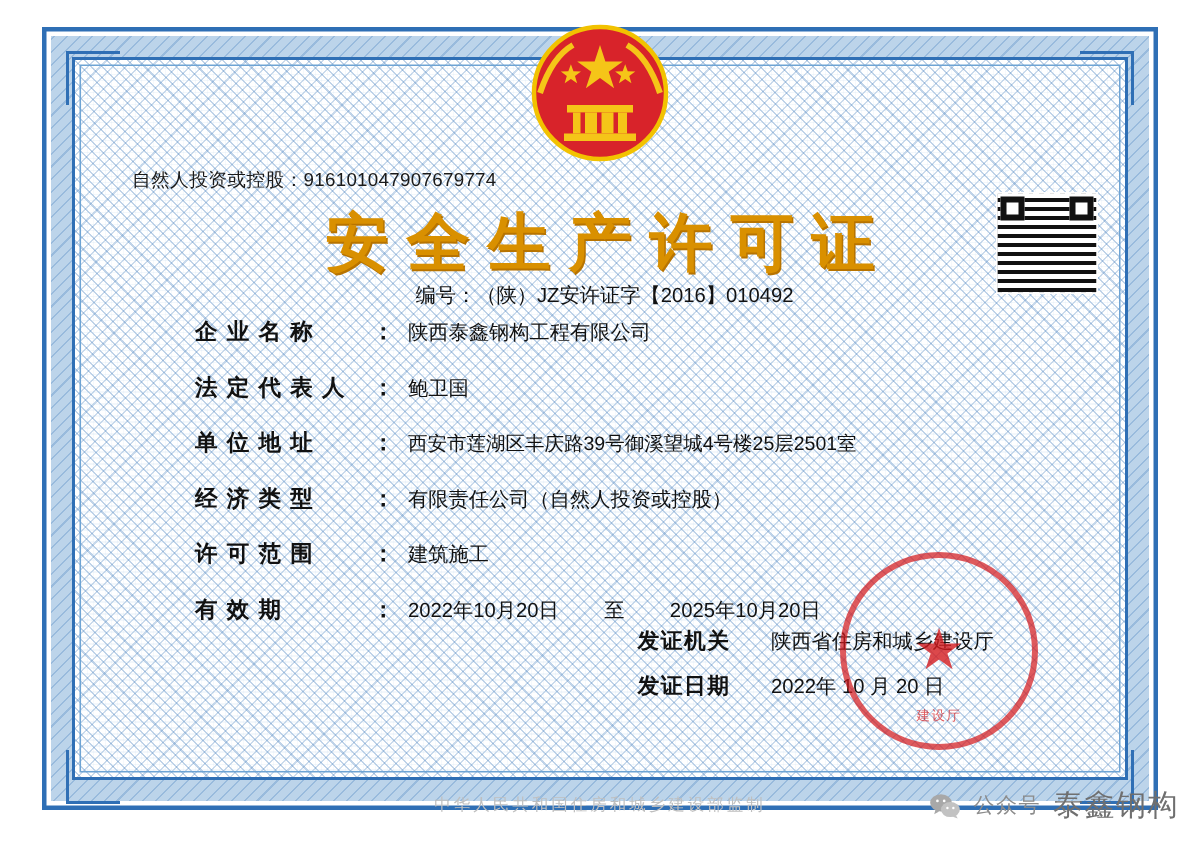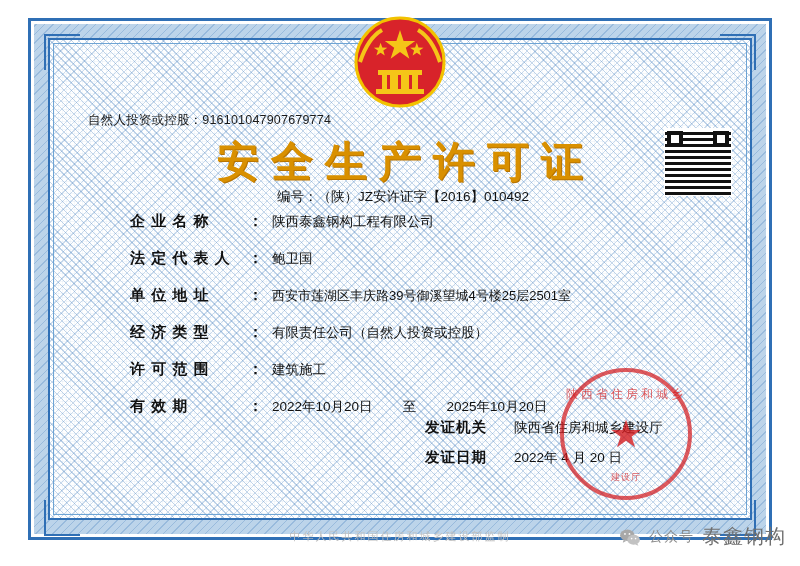--- a/index.html
+++ b/index.html
@@ -368,33 +368,32 @@
       <span class="field-label">有 效 期</span>
       <span class="field-label" style="width:auto;flex:0 0 auto;margin-right:8px;">：</span>
       <span class="field-value">2022年10月20日</span>
       <span class="valid-sep">至</span>
       <span class="field-value">2025年10月20日</span>
     </div>
 
   </div>
 
   <div class="seal">
-    <div class="seal-text-top">陕西省住房和城乡</div>
     <div class="seal-star">★</div>
     <div class="seal-text-bottom">建设厅</div>
   </div>
 
   <div class="issuer-block">
     <div class="issuer-row">
       <span class="issuer-label">发证机关</span>
       <span class="issuer-value">陕西省住房和城乡建设厅</span>
     </div>
     <div class="issuer-row">
       <span class="issuer-label">发证日期</span>
-      <span class="issuer-value">2022年 4 月 20 日</span>
+      <span class="issuer-value">2022年 10 月 20 日</span>
     </div>
   </div>
 
   <div class="footer-note">中华人民共和国住房和城乡建设部监制</div>
 
 </div>
 
 <div class="wm">
   <span class="wm-logo">
     <svg viewBox="0 0 24 20" width="22" height="18" aria-hidden="true">

